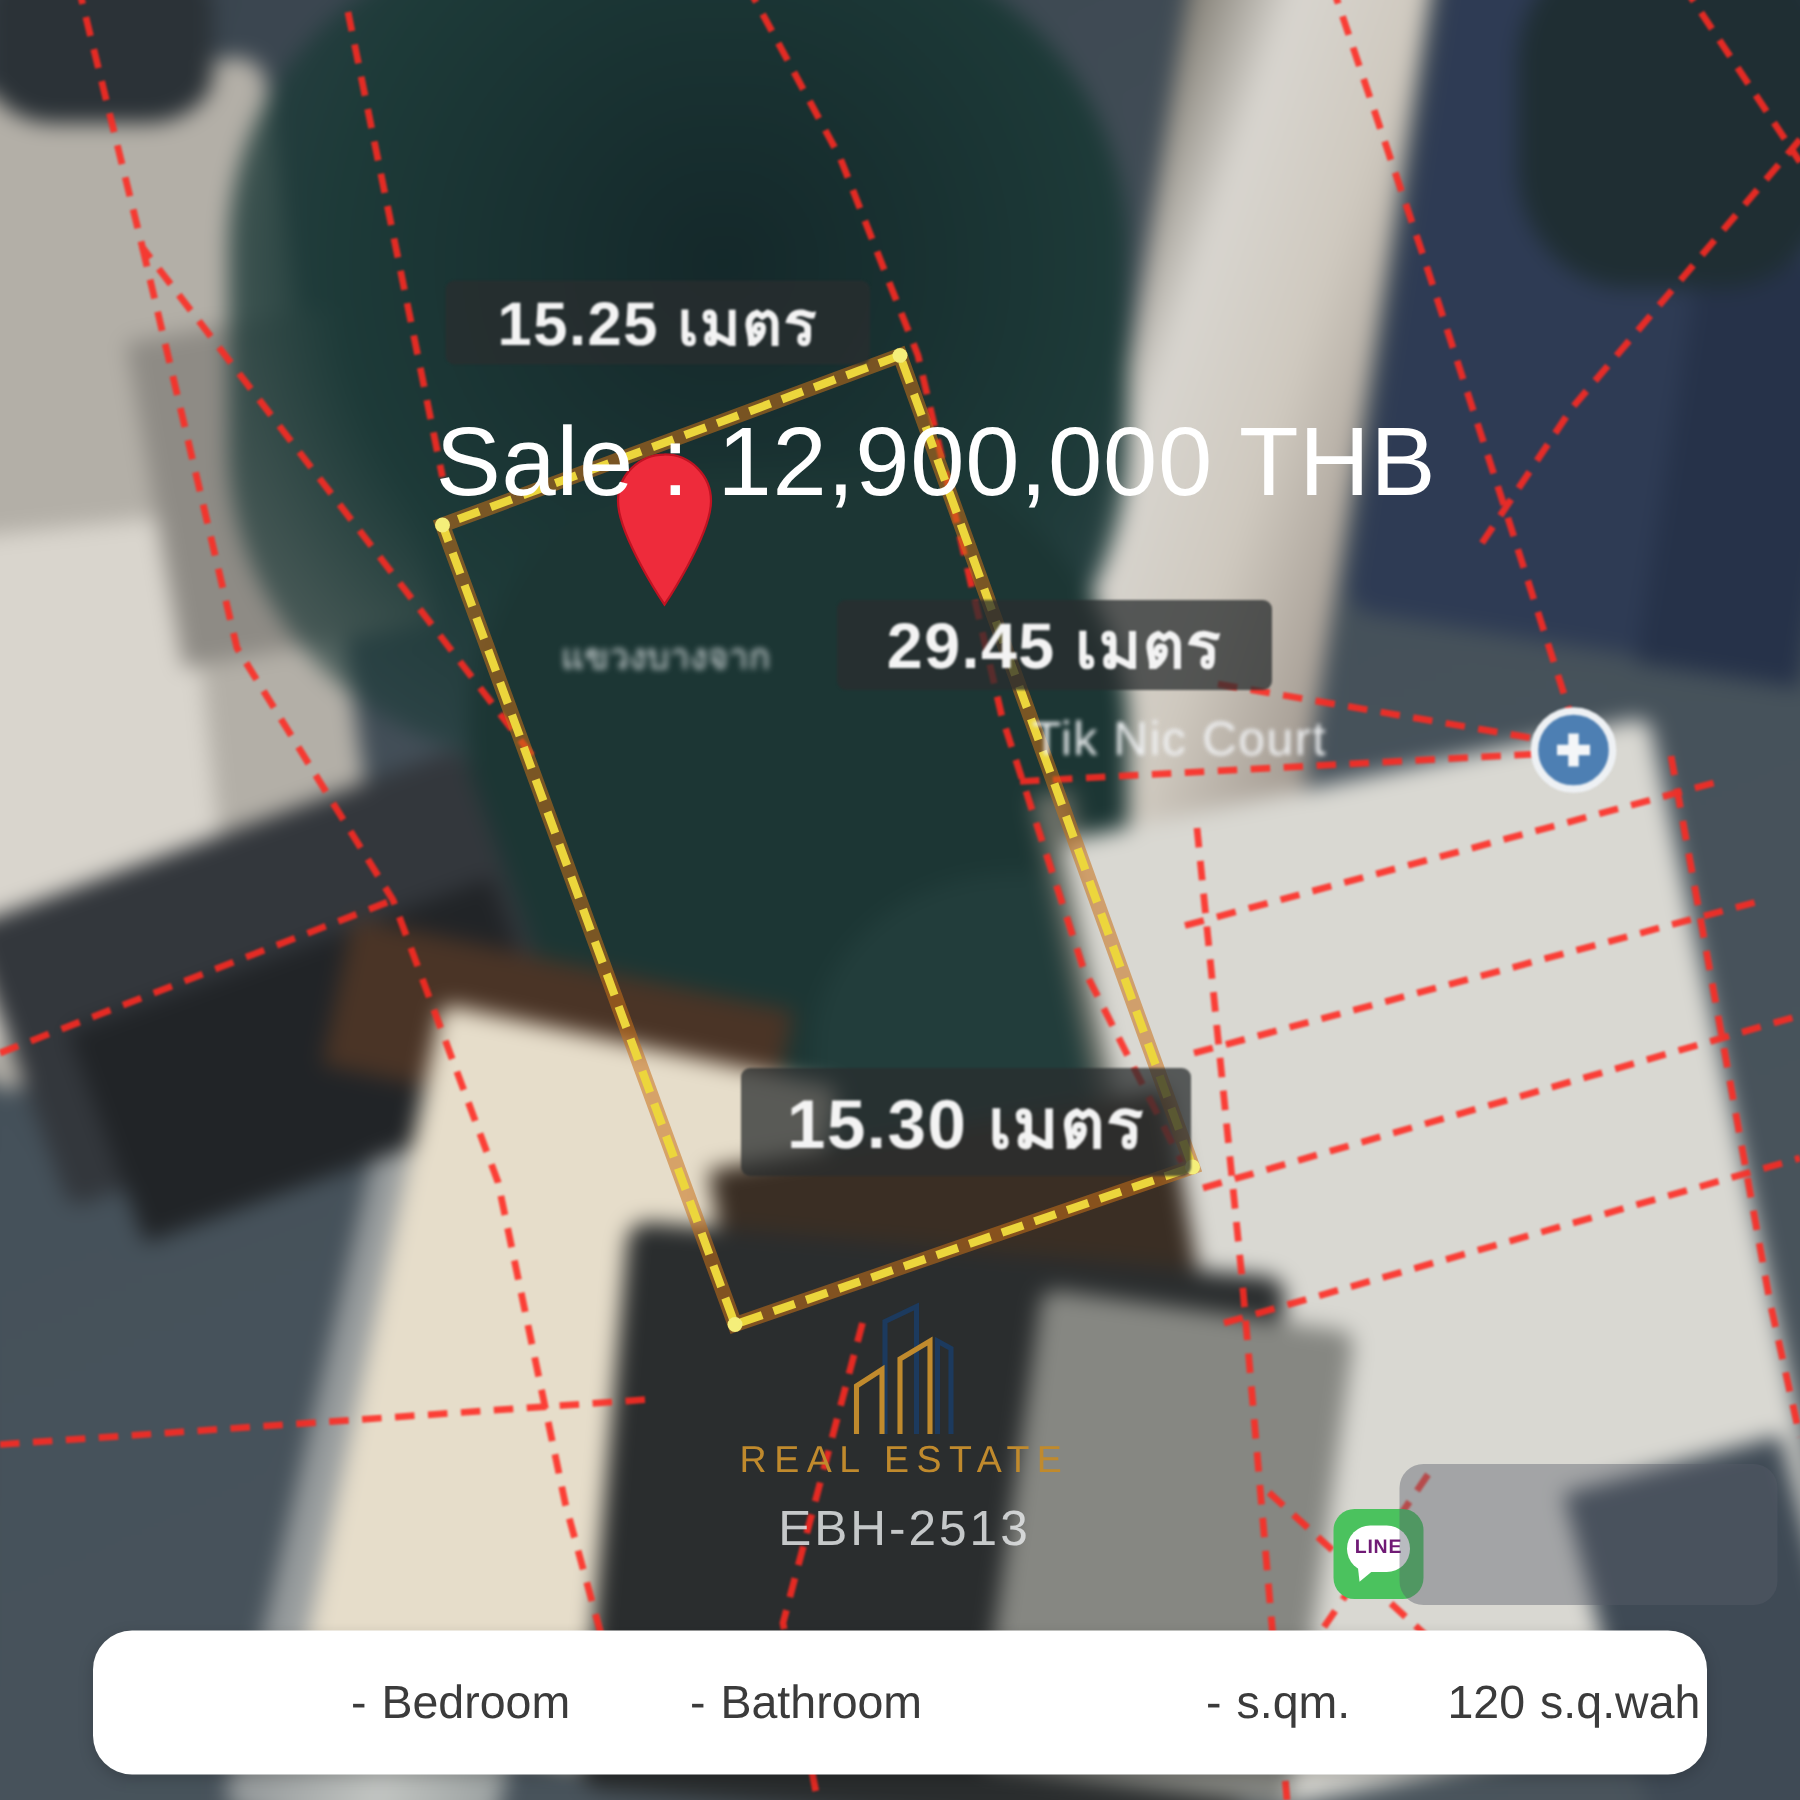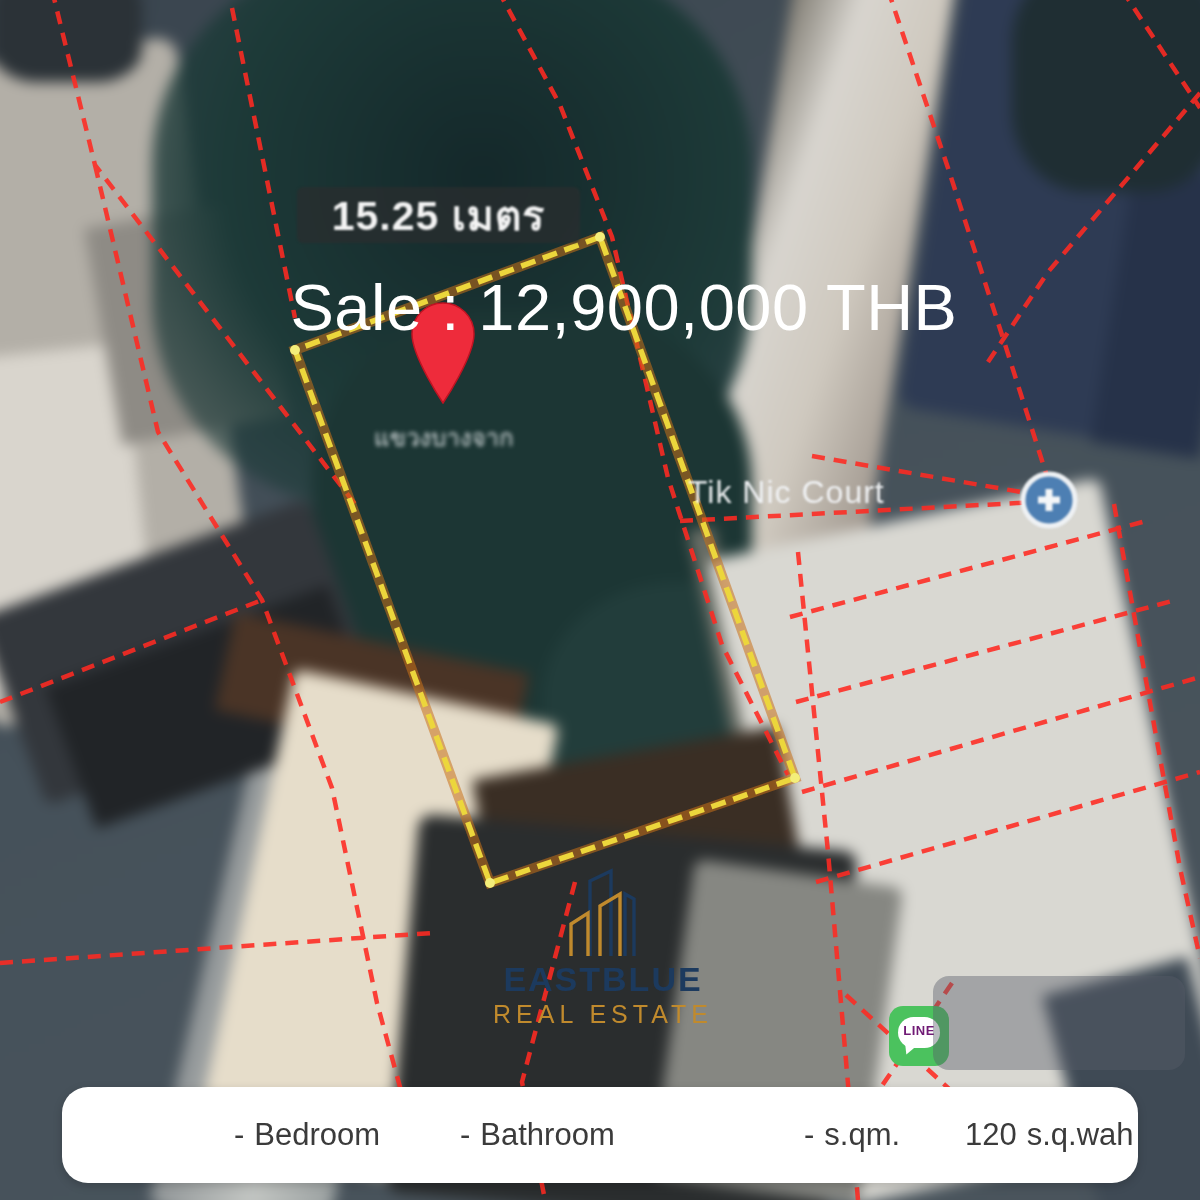--- a/index.html
+++ b/index.html
@@ -160,35 +160,37 @@
       <path d="M31,0C13.9,0,0,13.9,0,31c0,23,31,69,31,69s31-46,31-69C62,13.9,48.1,0,31,0z" fill="#ee2b3b" stroke="#c01322" stroke-width="1.5"></path>
     </g>
     <g transform="translate(1049,500)" filter="blur(0.8px)">
       <circle r="26" fill="#4d7fb3" stroke="#eef1f4" stroke-width="5"></circle>
       <rect x="-11" y="-3.5" width="22" height="7" fill="#f4f6f8"></rect>
       <rect x="-3.5" y="-11" width="7" height="22" fill="#f4f6f8"></rect>
     </g>
   </svg>
 
   <div class="mlabel" style="left:297px;top:187px;width:283px;height:56px;font-size:41px;">15.25 เมตร</div>
+  <div class="mlabel" style="left:558px;top:400px;width:290px;height:60px;font-size:43px;">29.45 เมตร</div>
+  <div class="mlabel" style="left:494px;top:712px;width:300px;height:72px;font-size:46px;">15.30 เมตร</div>
 
   <div class="street-label" style="left:374px;top:418px;">แขวงบางจาก</div>
   <div class="place-label" style="left:688px;top:474px;">Tik Nic Court</div>
 
   <div class="price">Sale : 12,900,000 THB</div>
 
   <div class="agency">
     <svg class="agency-icon" width="86" height="92" viewBox="0 0 86 92" fill="none" stroke-width="3.4">
       <path d="M30,90 V15 L51,5 V90" stroke="#1c3a5e"></path>
       <path d="M65,90 V28 L74,33 V90" stroke="#1c3a5e"></path>
       <path d="M11,90 V58 L28,47 V90" stroke="#c08a2d"></path>
       <path d="M40,90 V40 L60,28 V90" stroke="#c08a2d"></path>
     </svg>
-    <div class="agency-name">EASTBLUE</div>
     <div class="agency-sub">REAL ESTATE</div>
+    <div class="listing-code">EBH-2513</div>
   </div>
 
   <div class="line-icon">
     <div class="line-bubble"></div>
     <div class="line-tail"></div>
     <div class="line-word">LINE</div>
   </div>
 
   <div class="wm-box">
   </div>

